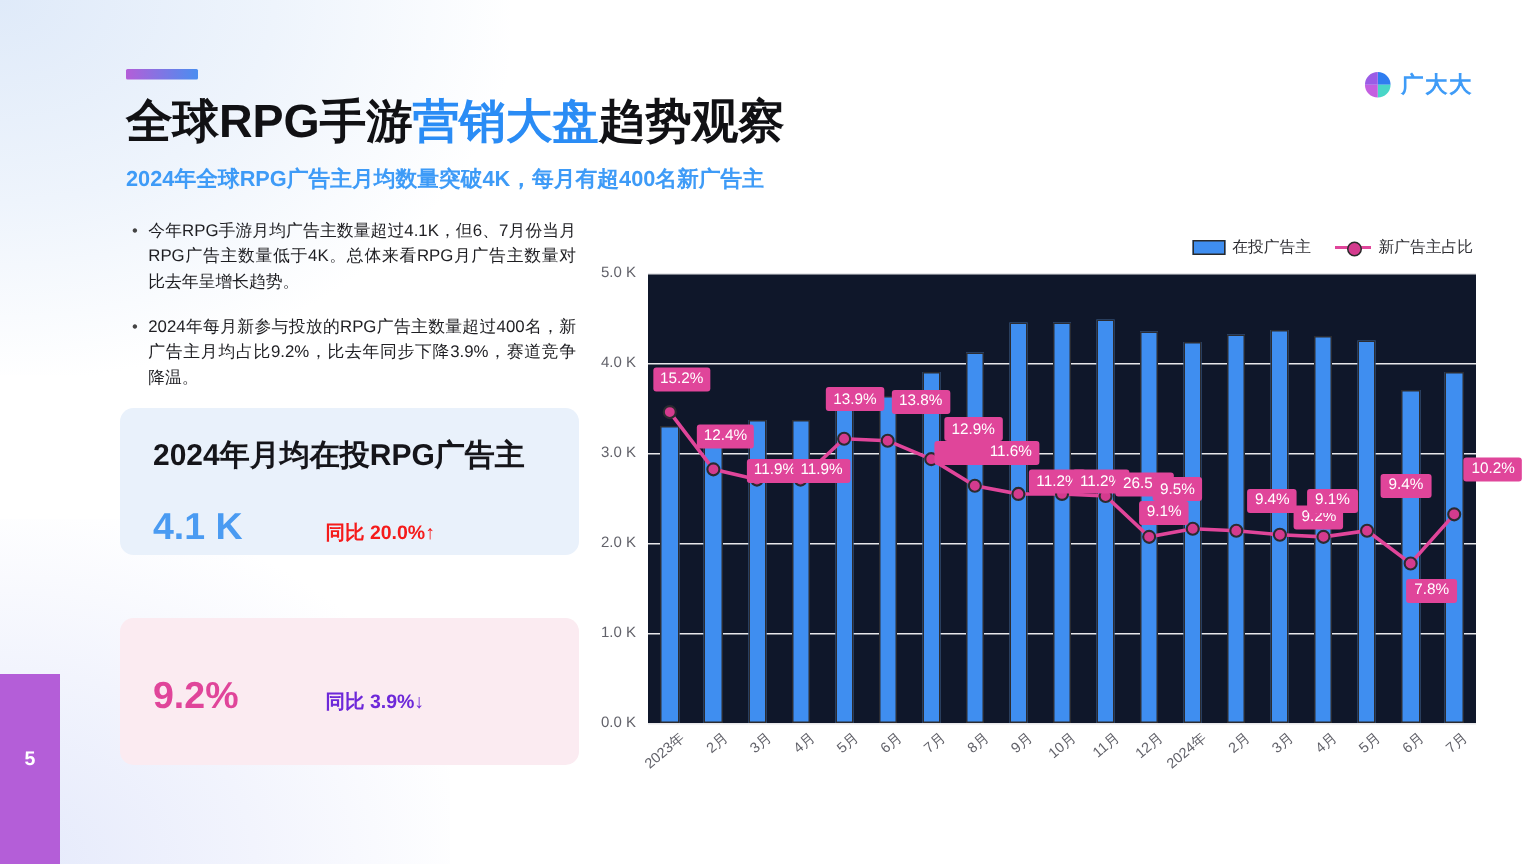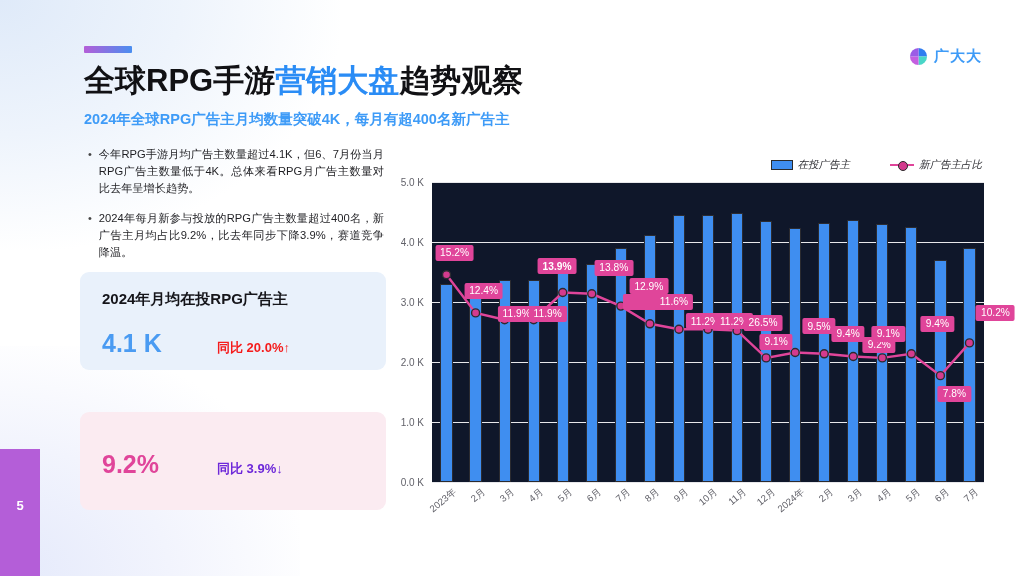--- a/index.html
+++ b/index.html
@@ -71,21 +71,21 @@
     text-align: justify;
   }
 
   
   .card {
     position: absolute; left: 80px; width: 306px; height: 98px;
     border-radius: 9px; padding: 18px 22px;
   }
   .card.c1 { top: 272px; background: #e9f1fb; }
   .card.c2 { top: 412px; background: #fbebf1; }
-  .card .ctitle { font-size: 15px; font-weight: bold; color: #15151a; }
+  .card .ctitle { font-size: 20px; font-weight: bold; color: #15151a; }
   .card .crow { display: flex; align-items: baseline; margin-top: 20px; }
   .card .cval { font-size: 25px; font-weight: bold; width: 115px; }
   .card.c1 .cval { color: #4a9bf2; }
   .card.c2 .cval { color: #e0459a; }
   .card .cdelta { font-size: 13px; font-weight: bold; }
   .card.c1 .cdelta { color: #f51b1b; }
   .card.c2 .cdelta { color: #6d28d9; }
 
   
   .footer {
@@ -93,22 +93,22 @@
     font-size: 7.6px; line-height: 11px; color: #a7a7ad;
   }
 
   
   #chart {
     position: absolute; left: 392px; top: 150px;
     width: 600px; height: 390px;
   }
   .legend {
     position: absolute; right: 10px; top: 8px;
-    display: flex; gap: 40px; align-items: center;
-    font-size: 10.5px; color: #2e2e33; font-style: italic;
+    display: flex; gap: 16px; align-items: center;
+    font-size: 10.5px; color: #2e2e33;
   }
   .legend .item { display: flex; align-items: center; gap: 5px; }
   .lg-bar { width: 22px; height: 10px; background: #3f8ef0; border: 1px solid #2a2a2a; }
   .lg-line { width: 24px; height: 10px; position: relative; }
   .lg-line::before {
     content: ""; position: absolute; left: 0; top: 4px; width: 24px; height: 2.4px; background: #e0459a;
   }
   .lg-line::after {
     content: ""; position: absolute; left: 8px; top: 1px; width: 8px; height: 8px;
     border-radius: 50%; background: #d43b8e; border: 1.6px solid #2a2a2a;
@@ -268,29 +268,29 @@
           <circle cx="450.3157894736842" cy="175.9090909090909" r="4" fill="#d43b8e" stroke="#2b2b30" stroke-width="1.4" vector-effect="non-scaling-stroke"></circle>
           <circle cx="479.3684210526316" cy="171.8181818181818" r="4" fill="#d43b8e" stroke="#2b2b30" stroke-width="1.4" vector-effect="non-scaling-stroke"></circle>
           <circle cx="508.42105263157896" cy="193.63636363636363" r="4" fill="#d43b8e" stroke="#2b2b30" stroke-width="1.4" vector-effect="non-scaling-stroke"></circle>
           <circle cx="537.4736842105264" cy="160.9090909090909" r="4" fill="#d43b8e" stroke="#2b2b30" stroke-width="1.4" vector-effect="non-scaling-stroke"></circle>
         </svg>
       <div class="plabels">
           <div class="plabel" style="left: 22.5263px; top: 70.7273px;">15.2%</div>
           <div class="plabel" style="left: 51.5789px; top: 108.909px;">12.4%</div>
           <div class="plabel" style="left: 84.6316px; top: 131.727px;">11.9%</div>
           <div class="plabel" style="left: 115.684px; top: 131.727px;">11.9%</div>
-          <div class="plabel" style="left: 125px; top: 84.4545px; font-weight: bold;">13.9%</div>
+          <div class="plabel" style="left: 138px; top: 84.4545px;">13.9%</div>
           <div class="plabel" style="left: 181.789px; top: 85.8182px;">13.8%</div>
           <div class="plabel" style="left: 216.842px; top: 104.091px;">12.9%</div>
           <div class="plabel" style="left: 225.895px; top: 119.818px; padding-left: 37px;">11.6%</div>
           <div class="plabel" style="left: 272.947px; top: 139.273px;">11.2%</div>
           <div class="plabel" style="left: 302px; top: 139.273px;">11.2%</div>
           <div class="plabel" style="left: 331.053px; top: 140.636px;">26.5%</div>
           <div class="plabel" style="left: 344.105px; top: 159.909px;">9.1%</div>
-          <div class="plabel" style="left: 387px; top: 144.455px; text-align: right;">9.5%</div>
+          <div class="plabel" style="left: 353px; top: 144.455px; text-align: right;">9.5%</div>
           <div class="plabel" style="left: 416.211px; top: 151.818px;">9.4%</div>
           <div class="plabel" style="left: 447.263px; top: 162.545px;">9.2%</div>
           <div class="plabel" style="left: 456.316px; top: 151.909px;">9.1%</div>
           <div class="plabel" style="left: 505.368px; top: 141.818px;">9.4%</div>
           <div class="plabel" style="left: 522.421px; top: 211.636px;">7.8%</div>
           <div class="plabel" style="left: 563.474px; top: 130.909px;">10.2%</div>
         </div>
     </div>
     <div class="xlabels">
         <div class="xlabel" style="left: -25.4737px; width: 44px;">2023年</div>

